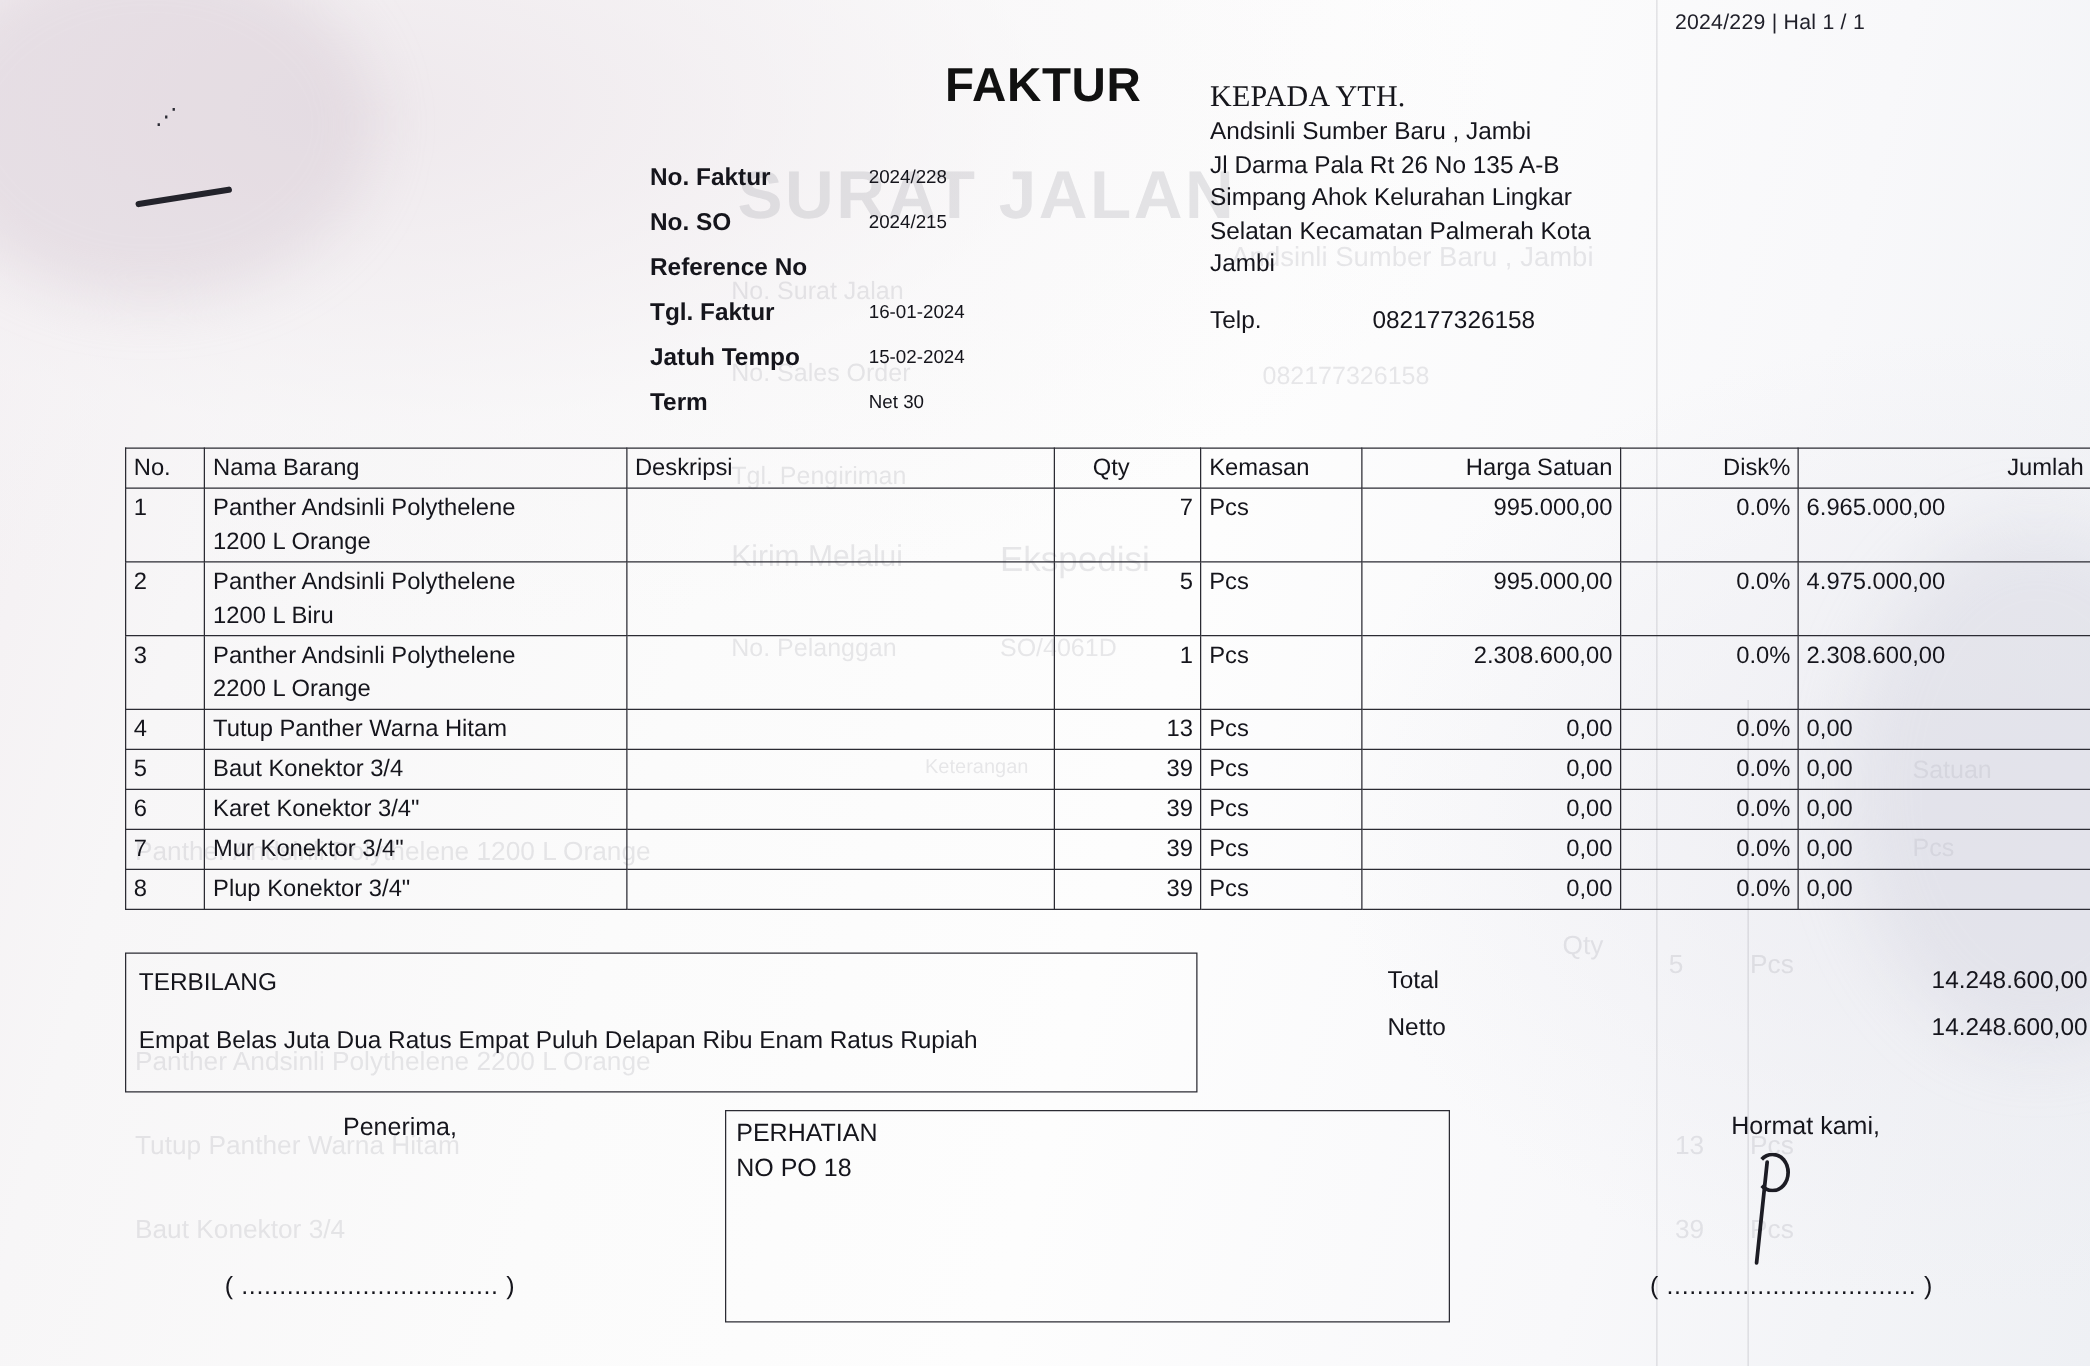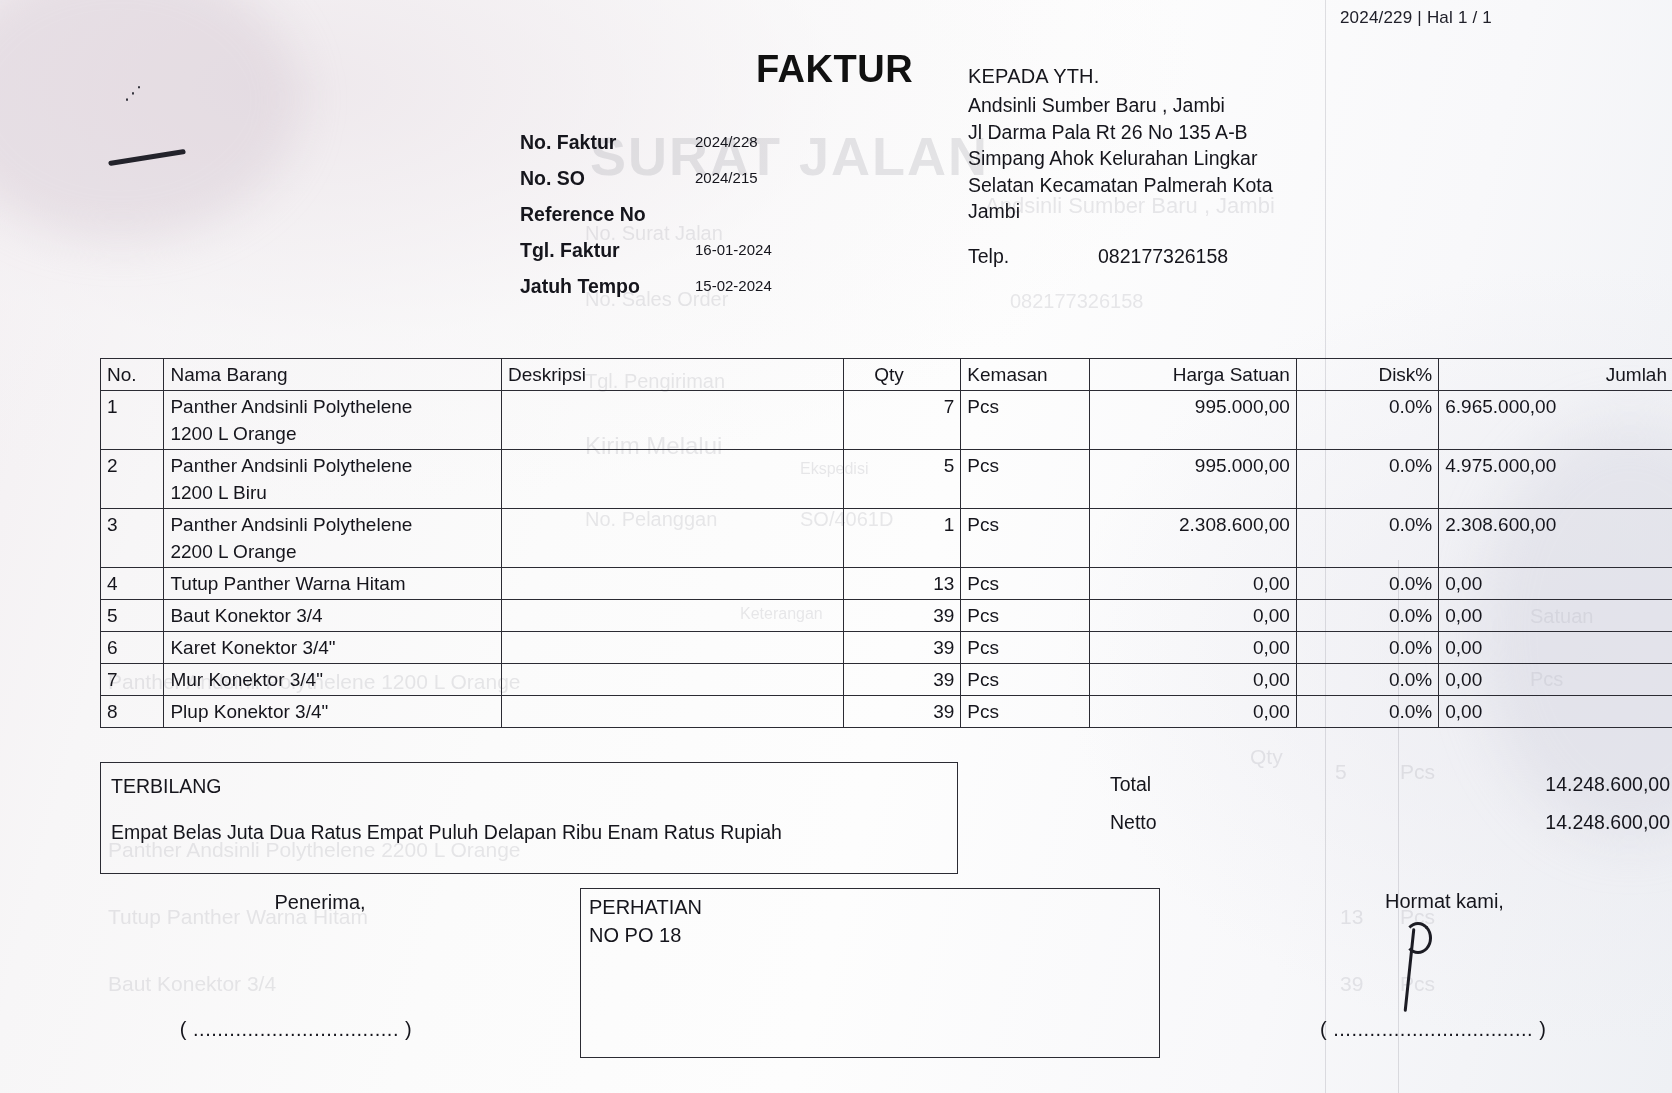--- a/index.html
+++ b/index.html
@@ -76,23 +76,24 @@
     color: #15151c;
   }
   .meta .row { display: flex; }
   .meta .lbl { width: 175px; }
   .meta .val { font-weight: 400; font-size: 15px; }
 
   .kepada-title {
     position: absolute;
     left: 968px;
     top: 65px;
-    font-size: 20px;
+    font-size: 24px;
     color: #16161c;
     letter-spacing: 0.2px;
+    font-family: Liberation Serif, serif;
   }
   .kepada-body {
     position: absolute;
     left: 968px;
     top: 92px;
     width: 430px;
     font-size: 19.5px;
     line-height: 26.5px;
     color: #15151c;
   }
@@ -263,21 +264,21 @@
 
 <div id="page">
 
   <div class="ghost ghost-big" style="left:590px; top:125px;">SURAT JALAN</div>
   <div class="ghost" style="left:985px; top:193px; font-size:22px;">Andsinli Sumber Baru , Jambi</div>
   <div class="ghost" style="left:585px; top:222px; font-size:20px;">No. Surat Jalan</div>
   <div class="ghost" style="left:585px; top:288px; font-size:20px;">No. Sales Order</div>
   <div class="ghost" style="left:1010px; top:290px; font-size:20px;">082177326158</div>
   <div class="ghost" style="left:585px; top:370px; font-size:20px;">Tgl. Pengiriman</div>
   <div class="ghost" style="left:585px; top:432px; font-size:24px;">Kirim Melalui</div>
-  <div class="ghost" style="left:800px; top:432px; font-size:16px;margin-top:28px;">Ekspedisi</div>
+  <div class="ghost" style="left:800px; top:432px; font-size:28px;">Ekspedisi</div>
   <div class="ghost" style="left:585px; top:508px; font-size:20px;">No. Pelanggan</div>
   <div class="ghost" style="left:800px; top:508px; font-size:20px;">SO/4061D</div>
   <div class="ghost" style="left:740px; top:605px; font-size:16px;">Keterangan</div>
   <div class="ghost" style="left:1530px; top:605px; font-size:20px;">Satuan</div>
   <div class="ghost" style="left:1530px; top:668px; font-size:20px;">Pcs</div>
   <div class="ghost" style="left:108px; top:670px; font-size:21px;">Panther Andsinli Polythelene 1200 L Orange</div>
   <div class="ghost" style="left:1250px; top:745px; font-size:21px;">Qty</div>
   <div class="ghost" style="left:1335px; top:760px; font-size:21px;">5</div>
   <div class="ghost" style="left:1400px; top:760px; font-size:21px;">Pcs</div>
   <div class="ghost" style="left:108px; top:838px; font-size:21px;">Panther Andsinli Polythelene 2200 L Orange</div>
@@ -314,20 +315,24 @@
       <div class="val"></div>
     </div>
     <div class="row">
       <div class="lbl">Tgl. Faktur</div>
       <div class="val">16-01-2024</div>
     </div>
     <div class="row">
       <div class="lbl">Jatuh Tempo</div>
       <div class="val">15-02-2024</div>
     </div>
+    <div class="row">
+      <div class="lbl">Term</div>
+      <div class="val">Net 30</div>
+    </div>
   </div>
 
   <div class="kepada-title">KEPADA YTH.</div>
   <div class="kepada-body">
     <div>Andsinli Sumber Baru , Jambi</div>
     <div>Jl Darma Pala Rt 26 No 135 A-B</div>
     <div>Simpang Ahok Kelurahan Lingkar</div>
     <div>Selatan Kecamatan Palmerah Kota</div>
     <div>Jambi</div>
   </div>

